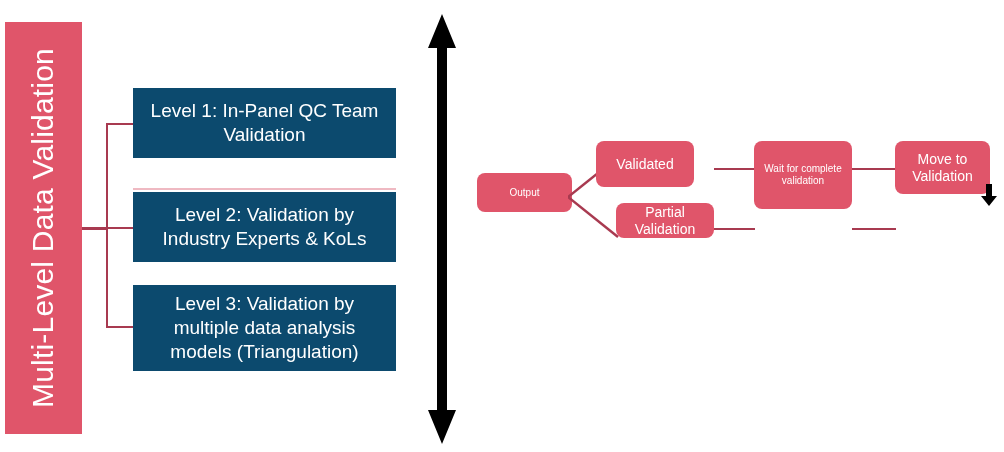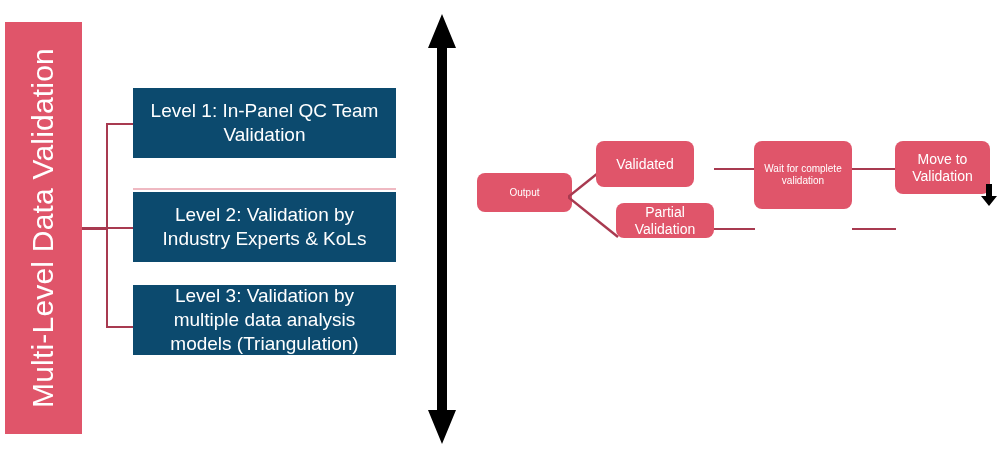--- a/index.html
+++ b/index.html
@@ -52,21 +52,21 @@
     line-height: 1.28;
     text-align: center;
     display: flex;
     align-items: center;
     justify-content: center;
     padding: 0 8px;
     box-sizing: border-box;
   }
   #level-1 { top: 88px;  height: 70px; }
   #level-2 { top: 192px; height: 70px; }
-  #level-3 { top: 285px; height: 70px; }
+  #level-3 { top: 285px; height: 86px; }
 
   
   .level-rule {
     position: absolute;
     left: 133px;
     width: 263px;
     height: 2px;
     background: #efb9c2;
   }
   #rule-2 { top: 188px; }

